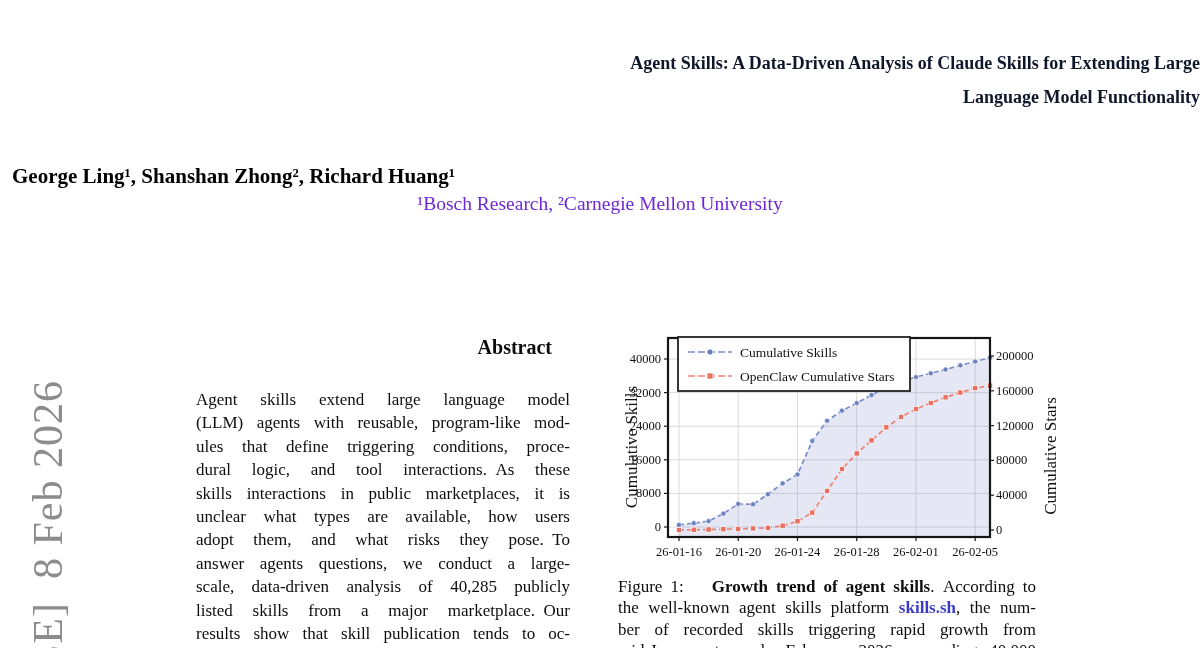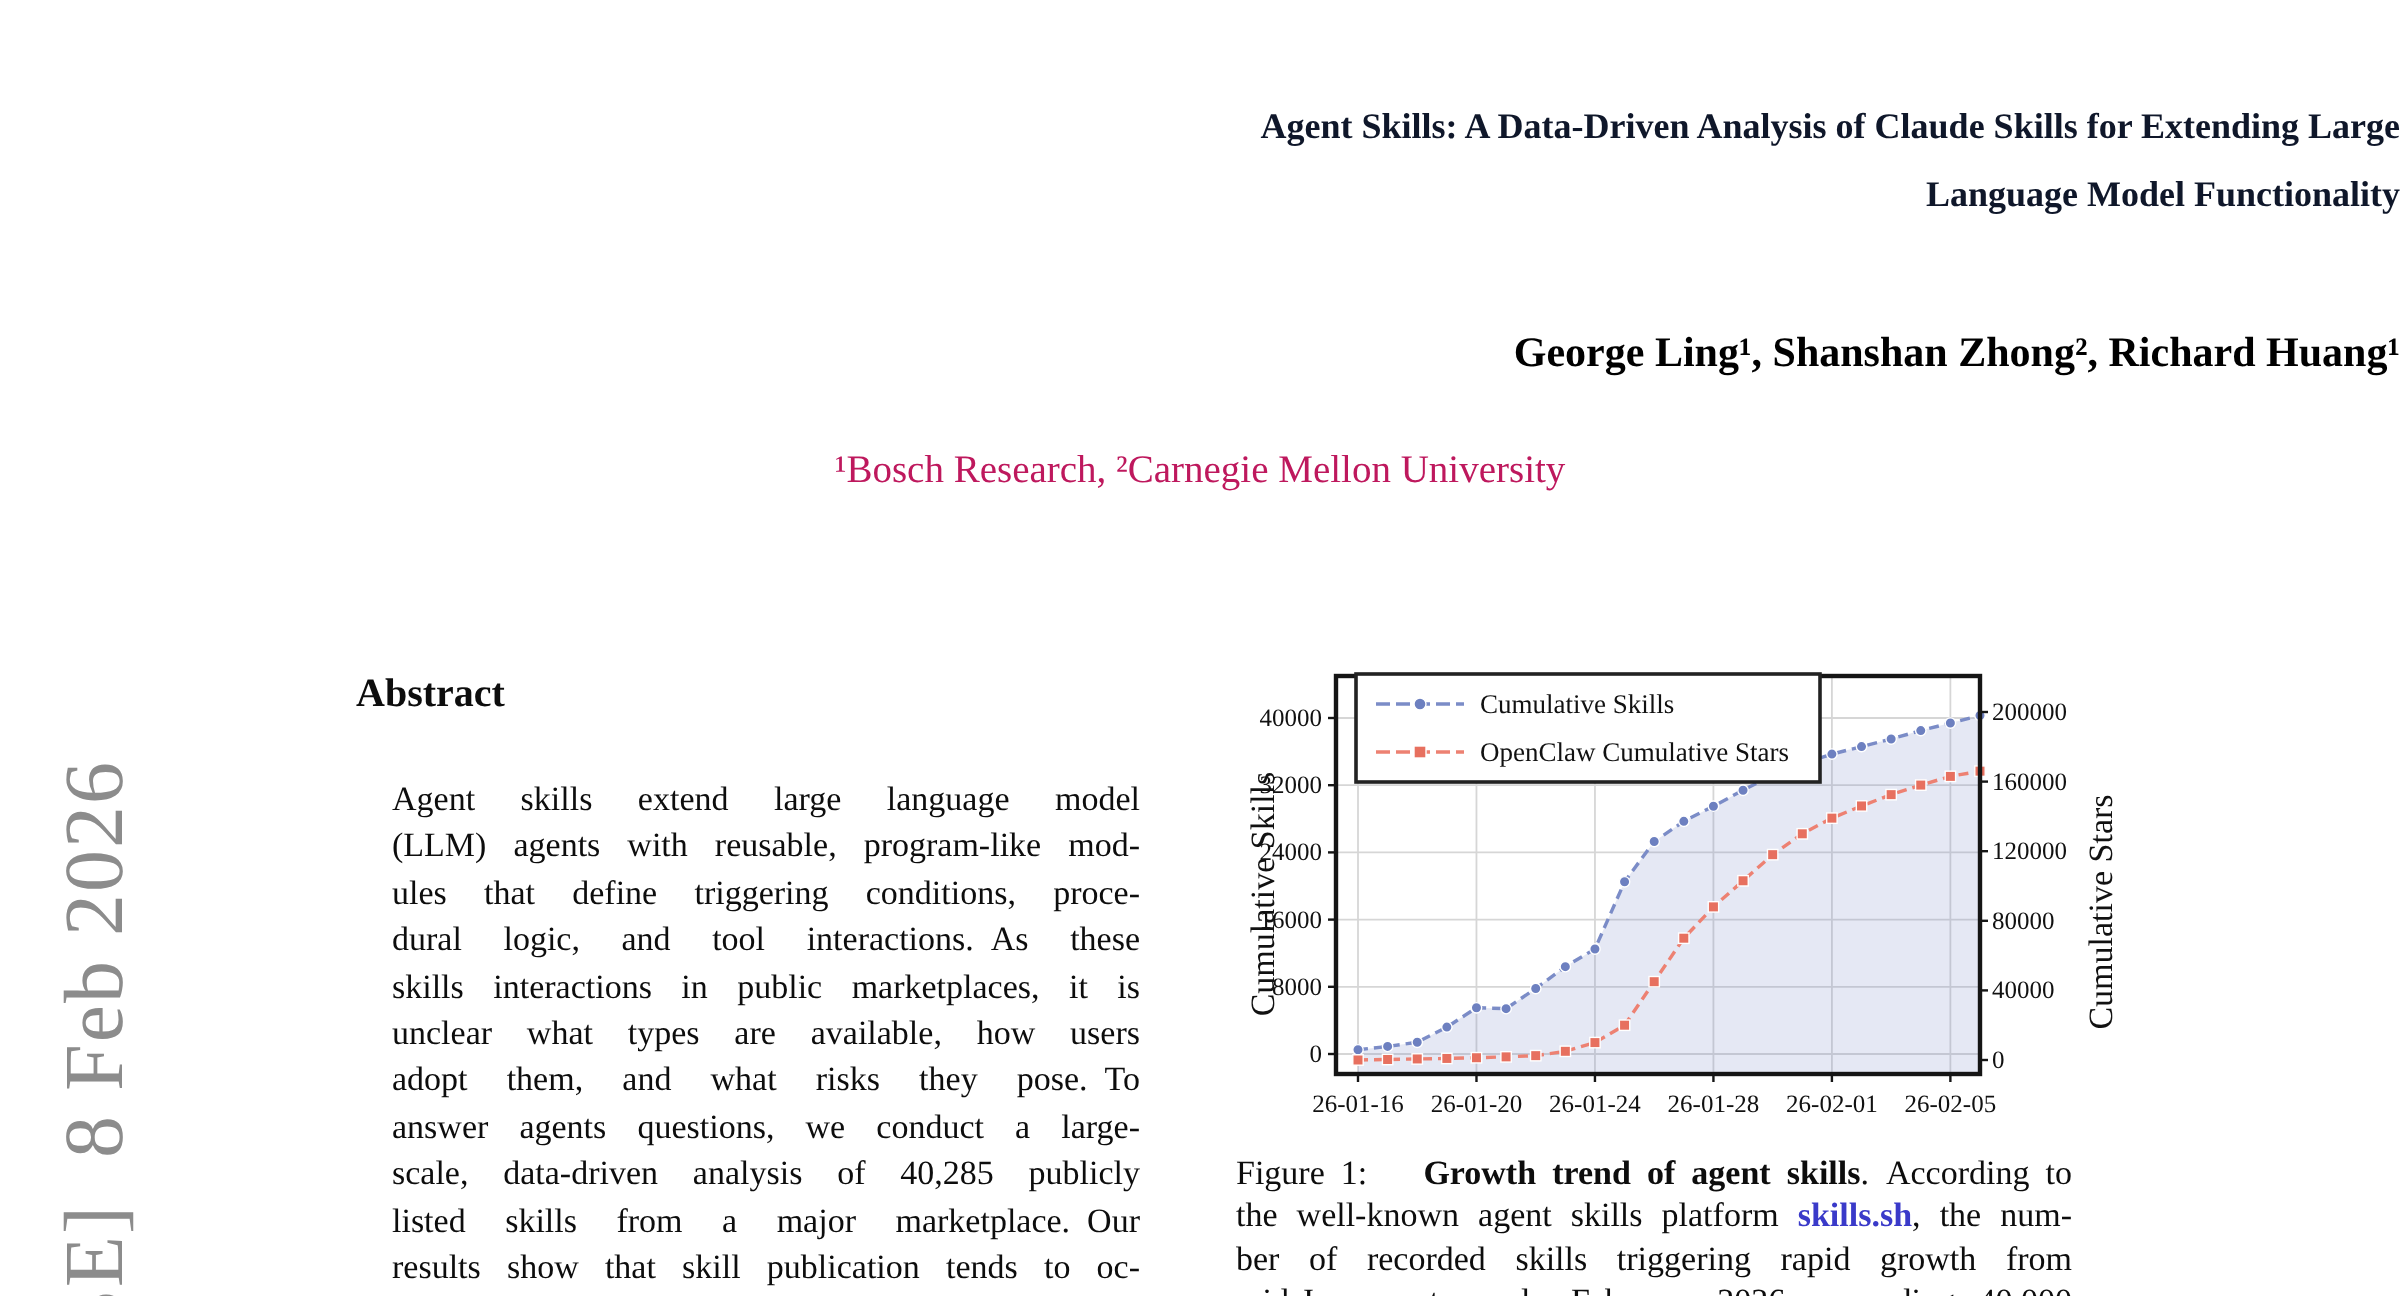--- a/index.html
+++ b/index.html
@@ -9,27 +9,27 @@
   }
   .abs{position:absolute;}
   #arxiv-banner{
     left:24px;top:668px;transform:rotate(-90deg);transform-origin:0 0;
     font-size:42px;color:#8c8c8c;white-space:pre;letter-spacing:1px;
   }
   #paper-title{
     left:0;right:0;top:46px;text-align:right;font-weight:bold;font-size:18px;line-height:34px;color:#0f172a;
   }
   #authors-line{
-    left:12px;right:0;top:164px;text-align:right;font-weight:bold;font-size:21px;color:#000;
+    left:12px;right:0;top:164px;text-align:left;font-weight:bold;font-size:21px;color:#000;
   }
   #affiliations-line{
-    left:0;right:0;top:193px;text-align:center;font-size:19.5px;color:#be185d;margin-top:32px;
+    left:0;right:0;top:193px;text-align:center;font-size:19.5px;color:#6d28d9;
   }
   #abstract-heading{
-    left:178px;width:374px;top:336px;text-align:left;font-weight:bold;font-size:20px;
+    left:178px;width:374px;top:336px;text-align:right;font-weight:bold;font-size:20px;
   }
   #abstract-body{
     left:196px;width:374px;top:388px;font-size:17px;
   }
   #abstract-body .just-line, #figure-caption .just-line{
     text-align:justify;text-align-last:justify;
   }
   #abstract-body .just-line{line-height:23.4px;}
   #figure-chart{left:622px;top:329px;width:450px;height:242px;}
   #figure-caption{

